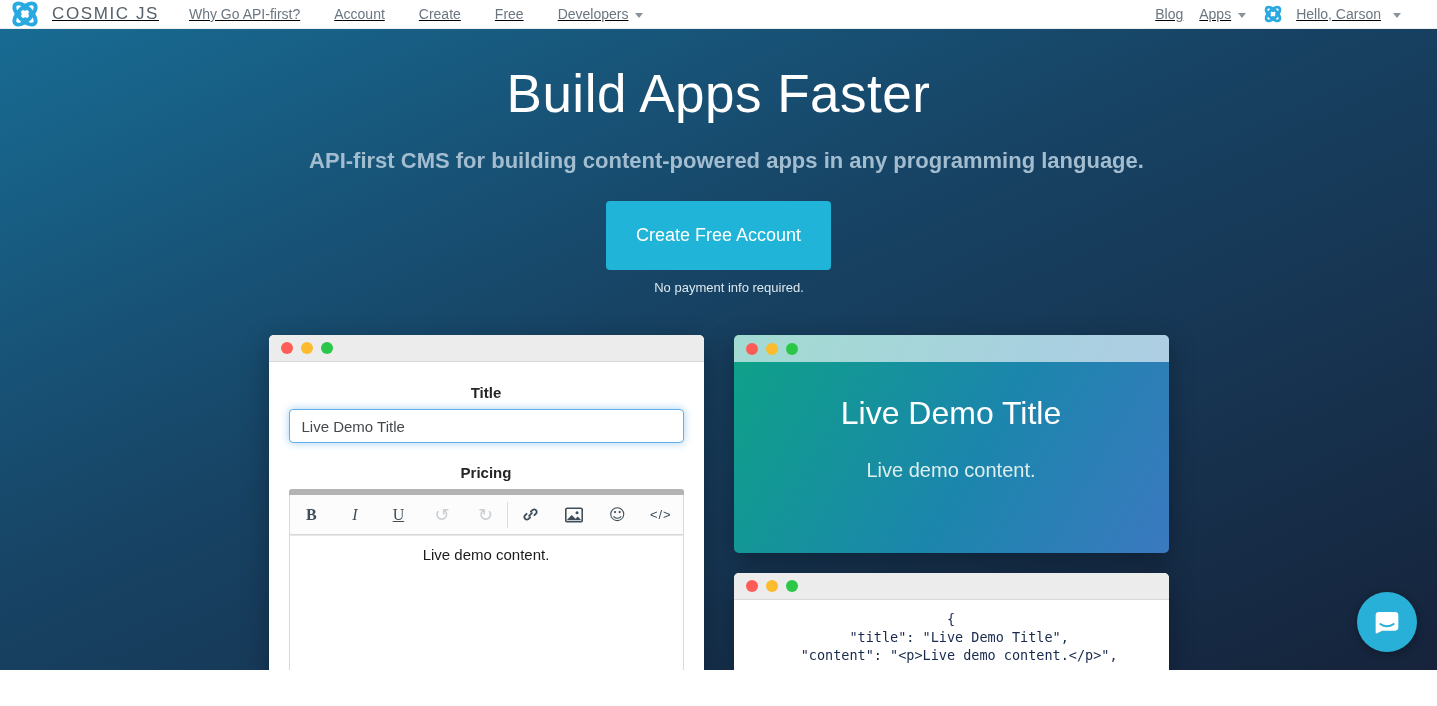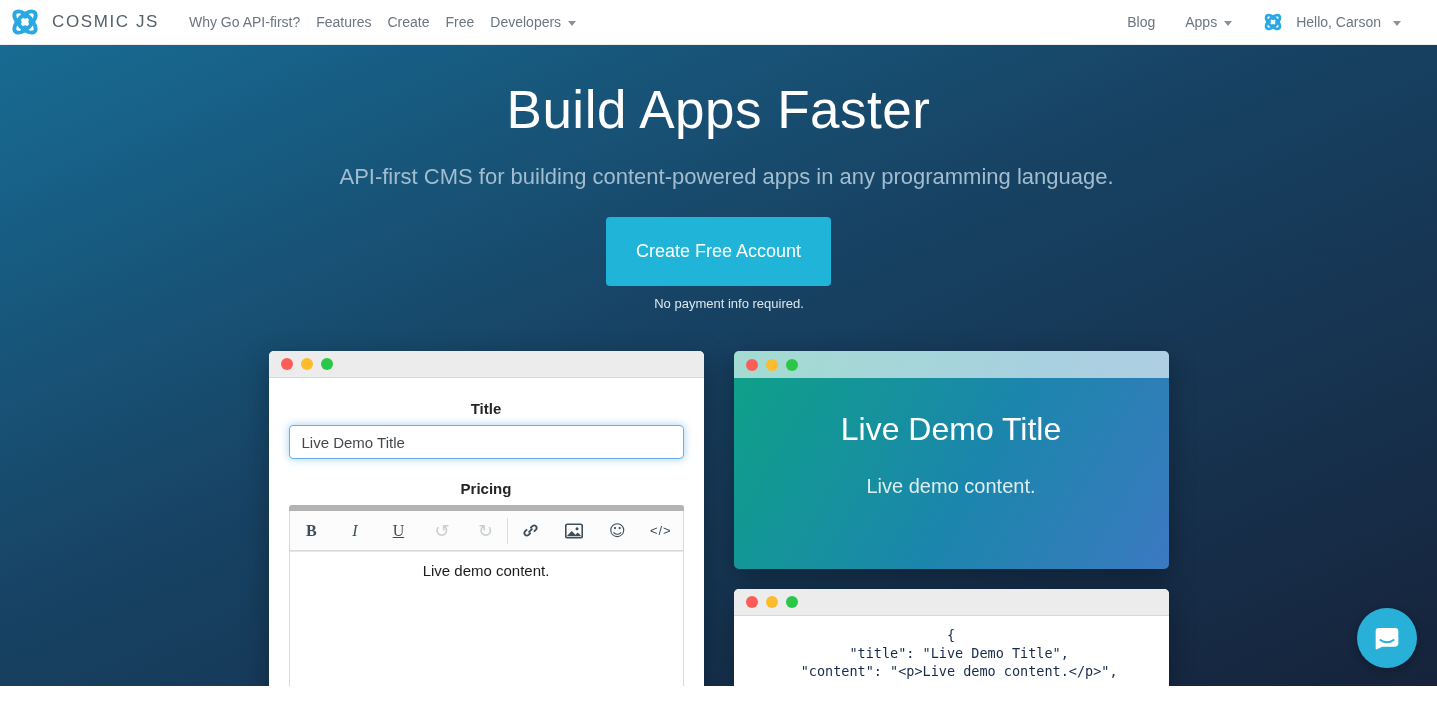--- a/index.html
+++ b/index.html
@@ -1,36 +1,36 @@
 <!DOCTYPE html>
 <html><head>
 <meta charset="utf-8">
 <style>
   * { margin:0; padding:0; box-sizing:border-box; }
   html,body { width:1437px; height:706px; overflow:hidden; }
   body { font-family:"Liberation Sans","DejaVu Sans",sans-serif; background:#fff; }
   .glyph { font-family:"DejaVu Sans",sans-serif; }
 
   
-  .nav { height:45px; background:#fff; display:flex; align-items:center;
-         padding:0 36px 0 8px; border-bottom:1px solid #ededed; }
+  .nav { height:29px; background:#fff; display:flex; align-items:center;
+         padding:0 36px 0 8px; border-bottom:1px solid #ededed;text-decoration:underline; }
   .brand { display:flex; align-items:center; gap:10px; cursor:pointer; }
   .brand-name { font-size:17px; letter-spacing:1.6px; color:#55606a; }
-  .nav-links { display:flex; align-items:center; gap:16px; margin-left:30px; }
+  .nav-links { display:flex; align-items:center; gap:34px; margin-left:30px; }
   .nav-link { font-size:14px; color:#6b7680; cursor:pointer; display:flex; align-items:center; gap:7px; }
   .nav-spacer { flex:1; }
-  .nav-right { display:flex; align-items:center; gap:30px; }
+  .nav-right { display:flex; align-items:center; gap:16px; }
   .caret { width:0; height:0; border-left:4.5px solid transparent; border-right:4.5px solid transparent;
            border-top:5px solid #8a939c; display:inline-block; margin-top:2px; }
 
   
   .hero { position:relative; height:641px; text-align:center; overflow:hidden;
           background:linear-gradient(to bottom right,#186b93 0%,#174263 45%,#16233b 100%); }
   .hero-title { padding-top:34px; font-size:53px; font-weight:400; color:#ffffff; letter-spacing:.5px; }
-  .hero-sub { margin-top:24px; font-size:22px; font-weight:400; color:#a3bdd0;padding-left:16px; }
+  .hero-sub { margin-top:24px; font-size:22px; font-weight:700; color:#a3bdd0;padding-left:16px; }
   .cta { display:inline-block; margin-top:27px; background:#1fb4d8; color:#fff; font-size:18px;
          padding:24px 30px; border:none; border-radius:4px; cursor:pointer; font-family:inherit; }
   .cta-note { margin-top:10px; font-size:13px; color:#dce8f0;padding-left:21px; }
 
   
   .windows { width:900px; margin:40px auto 0; display:flex; gap:30px; align-items:flex-end; }
   .col-left { width:435px; } .col-right { width:435px; display:flex; flex-direction:column; gap:20px; }
   .win { border-radius:5px; overflow:hidden; box-shadow:0 8px 28px rgba(0,0,0,.30); }
   .titlebar { height:27px; display:flex; align-items:center; padding-left:12px; gap:8px; }
   .tb-gray { background:#ececec; border-bottom:1px solid #d8d8d8; }
@@ -93,21 +93,21 @@
           <circle cx="20" cy="26.5" r="2.6"></circle>
         <circle cx="13.5" cy="20" r="2.6"></circle>
           <circle cx="26.5" cy="20" r="2.6"></circle>
       </g>
     </svg>
     <span class="brand-name">COSMIC JS</span>
   </div>
 
   <nav class="nav-links">
     <span class="nav-link">Why Go API-first?</span>
-    <span class="nav-link">Features</span>
+    <span class="nav-link">Account</span>
     <span class="nav-link">Create</span>
     <span class="nav-link">Free</span>
     <span class="nav-link">
       <span>Developers</span>
       <i class="caret"></i>
     </span>
   </nav>
 
   <div class="nav-spacer"></div>
 

